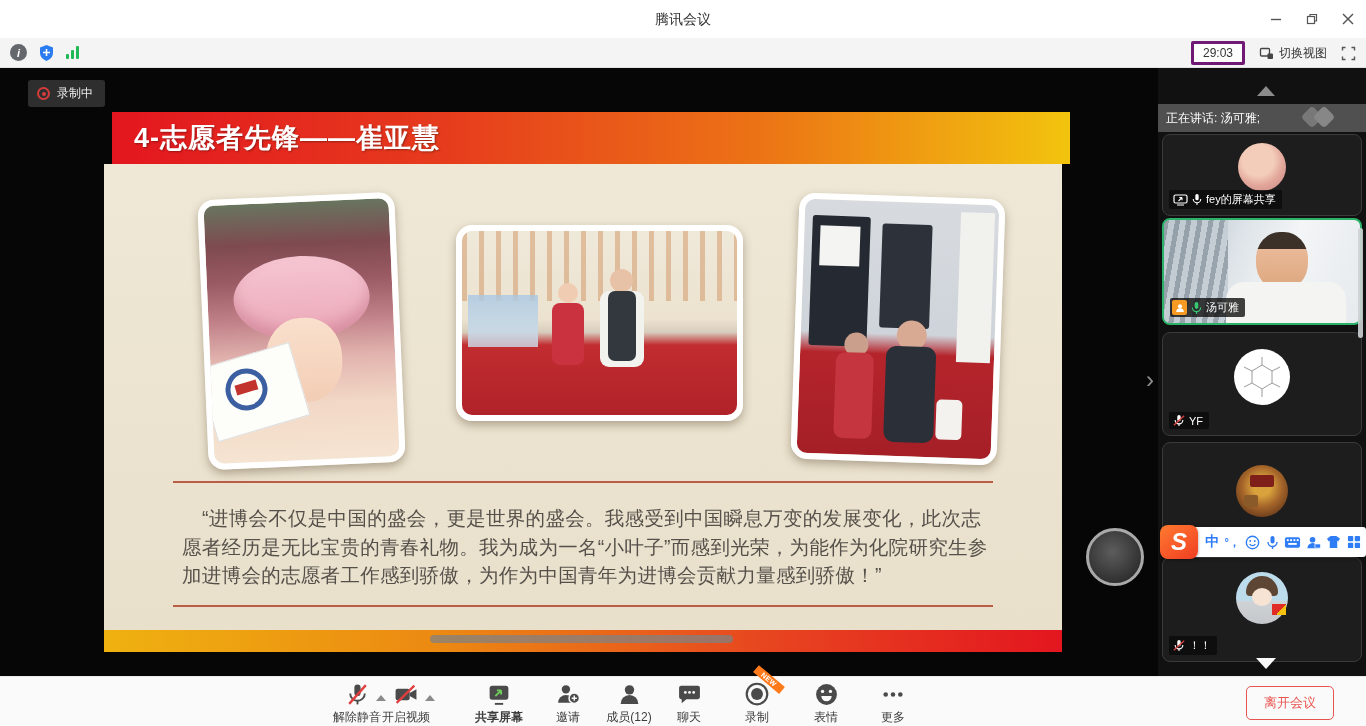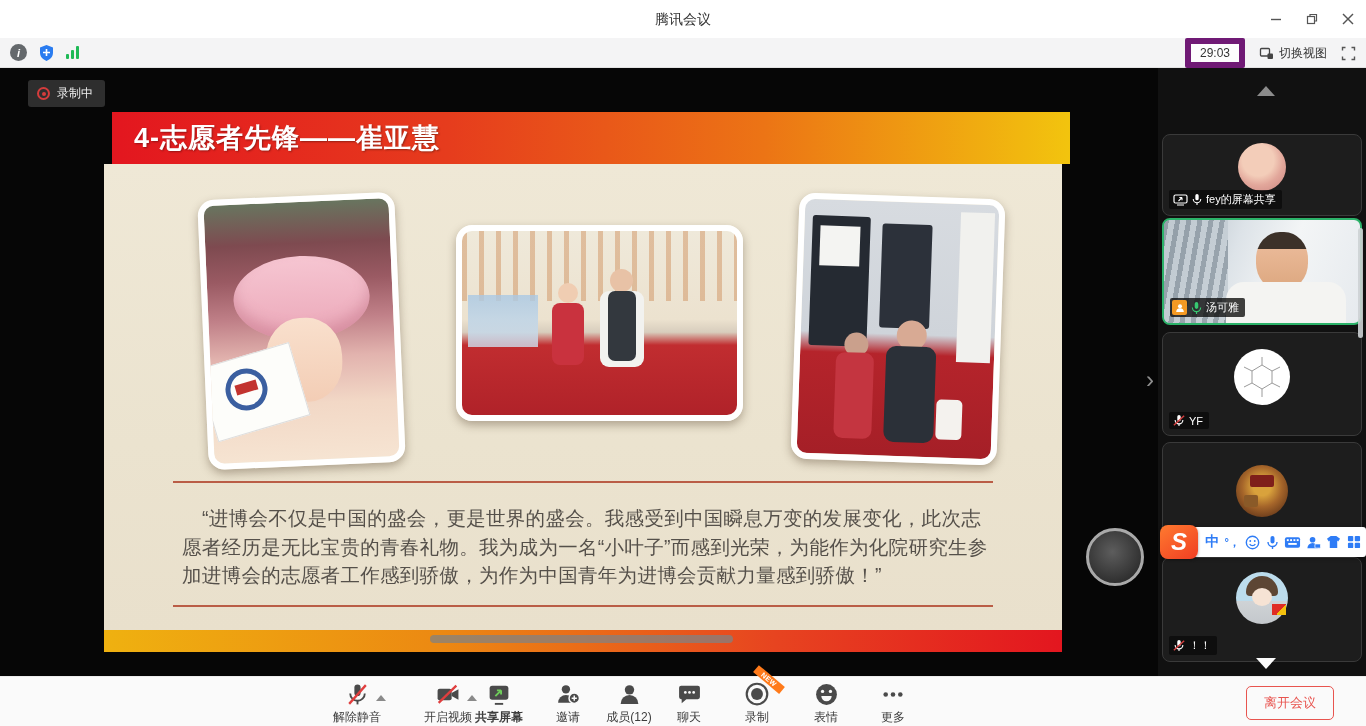--- a/index.html
+++ b/index.html
@@ -16,21 +16,21 @@
 
   
   .topbar { position:absolute; left:0; top:38px; width:1366px; height:30px; background:#f4f4f5;
             border-bottom:1px solid #e2e2e2; display:flex; align-items:center; }
   .topbar-left { display:flex; align-items:center; gap:11px; padding-left:10px; }
   .info-dot { width:17px; height:17px; border-radius:50%; background:#64686c; color:#fff;
               font-size:11px; font-style:italic; font-weight:bold; display:flex; align-items:center; justify-content:center; }
   .netbars { display:flex; align-items:flex-end; gap:2px; height:13px; }
   .netbars i { width:3px; background:#1fba56; border-radius:1px; display:block; }
   .topbar-right { position:absolute; right:10px; top:0; height:30px; display:flex; align-items:center; gap:14px; }
-  .timer-box { border:6px solid #701a75; background:#fdfdfd; border-radius:2px; padding:2px 9px;
+  .timer-box { border:3px solid #701a75; background:#fdfdfd; border-radius:2px; padding:2px 9px;
                font-size:12px; color:#333; }
   .switch-view { display:flex; align-items:center; gap:5px; font-size:12px; color:#333; }
 
   
   .main { position:absolute; left:0; top:68px; width:1366px; height:608px; background:#060606; }
 
   .rec-badge { position:absolute; left:28px; top:12px; height:27px; background:#2e2e2e; border-radius:3px;
                display:flex; align-items:center; gap:7px; padding:0 12px 0 9px; }
   .rec-ring { width:13px; height:13px; border:2px solid #d43c3c; border-radius:50%; position:relative; }
   .rec-ring::after { content:""; position:absolute; left:2.5px; top:2.5px; width:4px; height:4px;
@@ -224,20 +224,27 @@
       <div class="hscroll"></div>
     </div>
 
     <div class="float-circle"></div>
     <div class="side-chevron">›</div>
   </div>
 
   <div class="sidebar">
     <div class="tri-up"></div>
 
+    <div class="speak-banner">
+      <span>正在讲话: 汤可雅;</span>
+      <div class="speak-logo">
+          <i></i>
+          <i></i>
+        </div>
+    </div>
 
     <div class="tile" style="top:66px; height:82px;">
       <div class="avatar" style="top:8px; width:48px; height:48px; background:radial-gradient(circle at 42% 36%,#f3cdb9 0 38%,#e2a79b 60%,#c9837f 100%);"></div>
       <div class="name-tag">
         <svg width="15" height="12" viewBox="0 0 15 12">
           <rect x="1" y="1" width="13" height="8" rx="1.5" fill="none" stroke="#fff" stroke-width="1.2"></rect>
           <path d="M5.5 7 9 3.5M9 3.5H6.3M9 3.5v2.7" stroke="#fff" stroke-width="1.1" fill="none"></path>
           <line x1="4" y1="11" x2="11" y2="11" stroke="#fff" stroke-width="1.2"></line>
           </svg>
         <svg width="10" height="13" viewBox="0 0 12 15">
@@ -373,21 +380,21 @@
           <rect x="9" y="2.5" width="6" height="11" rx="3" fill="#4a4a4a"></rect>
           <path d="M5 11a7 7 0 0 0 14 0" fill="none" stroke="#4a4a4a" stroke-width="1.8"></path>
           <line x1="12" y1="18" x2="12" y2="21.5" stroke="#4a4a4a" stroke-width="1.8"></line>
           <line x1="4" y1="21" x2="20" y2="3" stroke="#e03e3e" stroke-width="2.2"></line>
           </svg>
         <div class="caret" style="right:-16px;"></div>
       </div>
       <div class="lbl">解除静音</div>
     </div>
 
-    <div class="tool" style="left:448px;">
+    <div class="tool" style="left:406px;">
       <div class="ic">
         <svg width="26" height="25" viewBox="0 0 24 24">
           <rect x="2" y="6.5" width="13.5" height="11" rx="2" fill="#4a4a4a"></rect>
           <path d="M15.5 10.5 22 7v10l-6.5-3.5Z" fill="#4a4a4a"></path>
           <line x1="3" y1="20" x2="20" y2="3.5" stroke="#e03e3e" stroke-width="2.2"></line>
           </svg>
         <div class="caret" style="right:-16px;"></div>
       </div>
       <div class="lbl">开启视频</div>
     </div>

